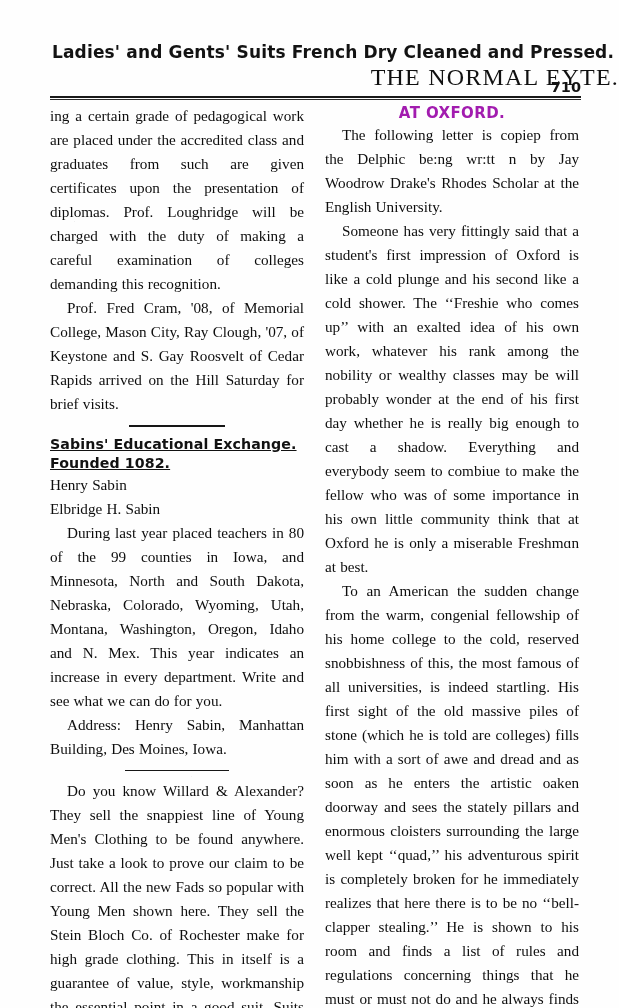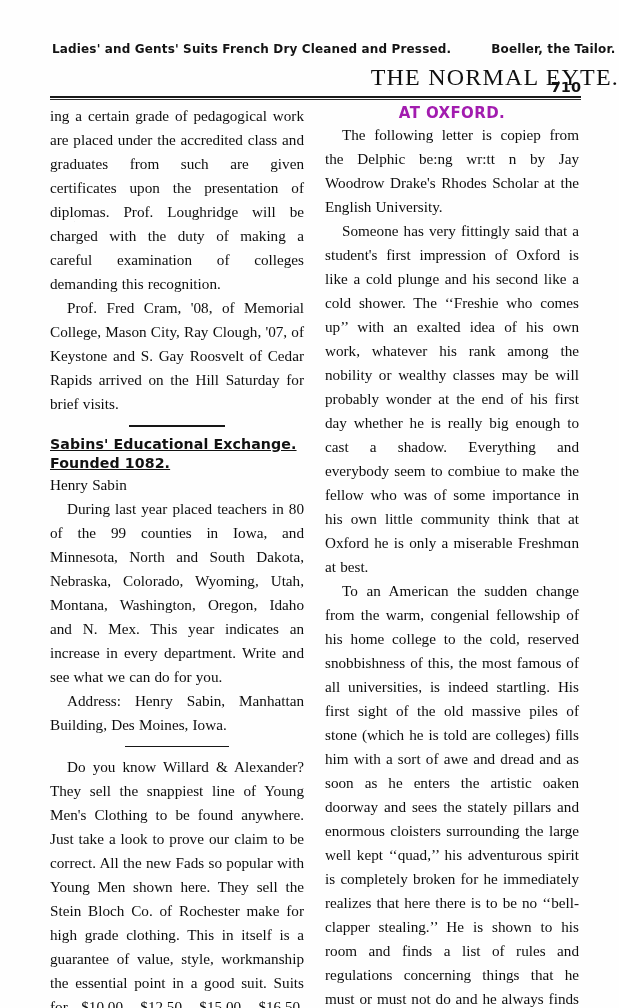--- a/index.html
+++ b/index.html
@@ -21,21 +21,21 @@
   .runhead {
     position: absolute;
     top: 42px;
     left: 52px;
     right: 36px;
     display: flex;
     justify-content: space-between;
     align-items: baseline;
     font-family: "DejaVu Sans", "Liberation Sans", sans-serif;
     font-weight: bold;
-    font-size: 12px;
+    font-size: 17px;
     letter-spacing: 0.15px;
     color: #131313;
     white-space: nowrap;
   }
   .runhead-left { transform: scaleX(1.0); }
   .runhead-right { padding-right: 2px; padding-left: 40px; }
 
   .masthead {
     position: absolute;
     top: 64px;
@@ -187,20 +187,21 @@
       <p class="noindent">ing a certain grade of pedagogical work are placed under the accredited class and graduates from such are given certificates upon the presentation of diplomas. Prof. Loughridge will be charged with the duty of making a careful examination of colleges demanding this recognition.</p>
 
       <p class="indent">Prof. Fred Cram, '08, of Memorial College, Mason City, Ray Clough, '07, of Keystone and S. Gay Roosvelt of Cedar Rapids arrived on the Hill Saturday for brief visits.</p>
 
       <div class="rule-short"></div>
 
       <div class="ad-head">Sabins' Educational Exchange.</div>
       <div class="ad-head">Founded 1082.</div>
 
       <div class="block centered sp-top-xs">Henry Sabin</div>
+      <div class="block centered">Elbridge H. Sabin</div>
 
       <p class="indent">During last year placed teachers in 80 of the 99 counties in Iowa, and Minnesota, North and South Dakota, Nebraska, Colorado, Wyoming, Utah, Montana, Washington, Oregon, Idaho and N. Mex. This year indicates an increase in every department. Write and see what we can do for you.</p>
 
       <p class="indent">Address: Henry Sabin, Manhattan Building, Des Moines, Iowa.</p>
 
       <div class="rule-short wide"></div>
 
       <p class="indent">Do you know Willard &amp; Alexander? They sell the snappiest line of Young Men's Clothing to be found anywhere. Just take a look to prove our claim to be correct. All the new Fads so popular with Young Men shown here. They sell the Stein Bloch Co. of Rochester make for high grade clothing. This in itself is a guarantee of value, style, workmanship the essential point in a good suit. Suits for $10.00, $12.50, $15.00, $16.50, $18.50, $20.00, $22.00, $25.00.</p>
 
       <div class="signoff smallcaps sp-top-sm">Gilkey Block,</div>

